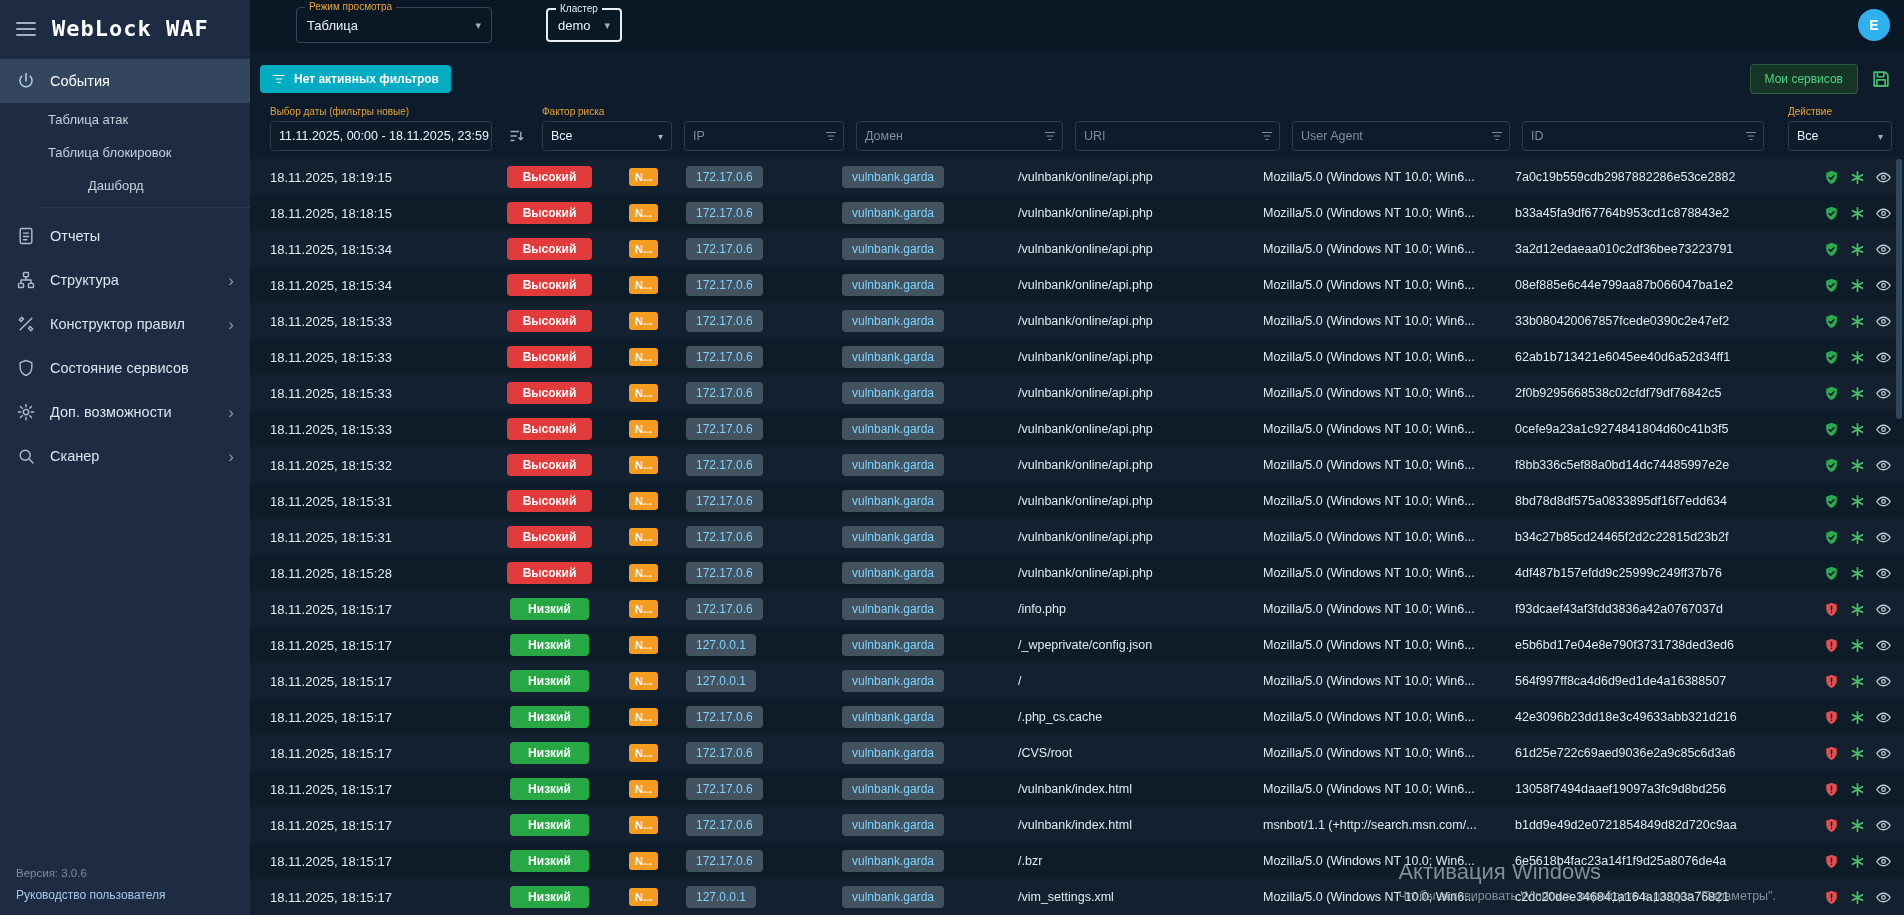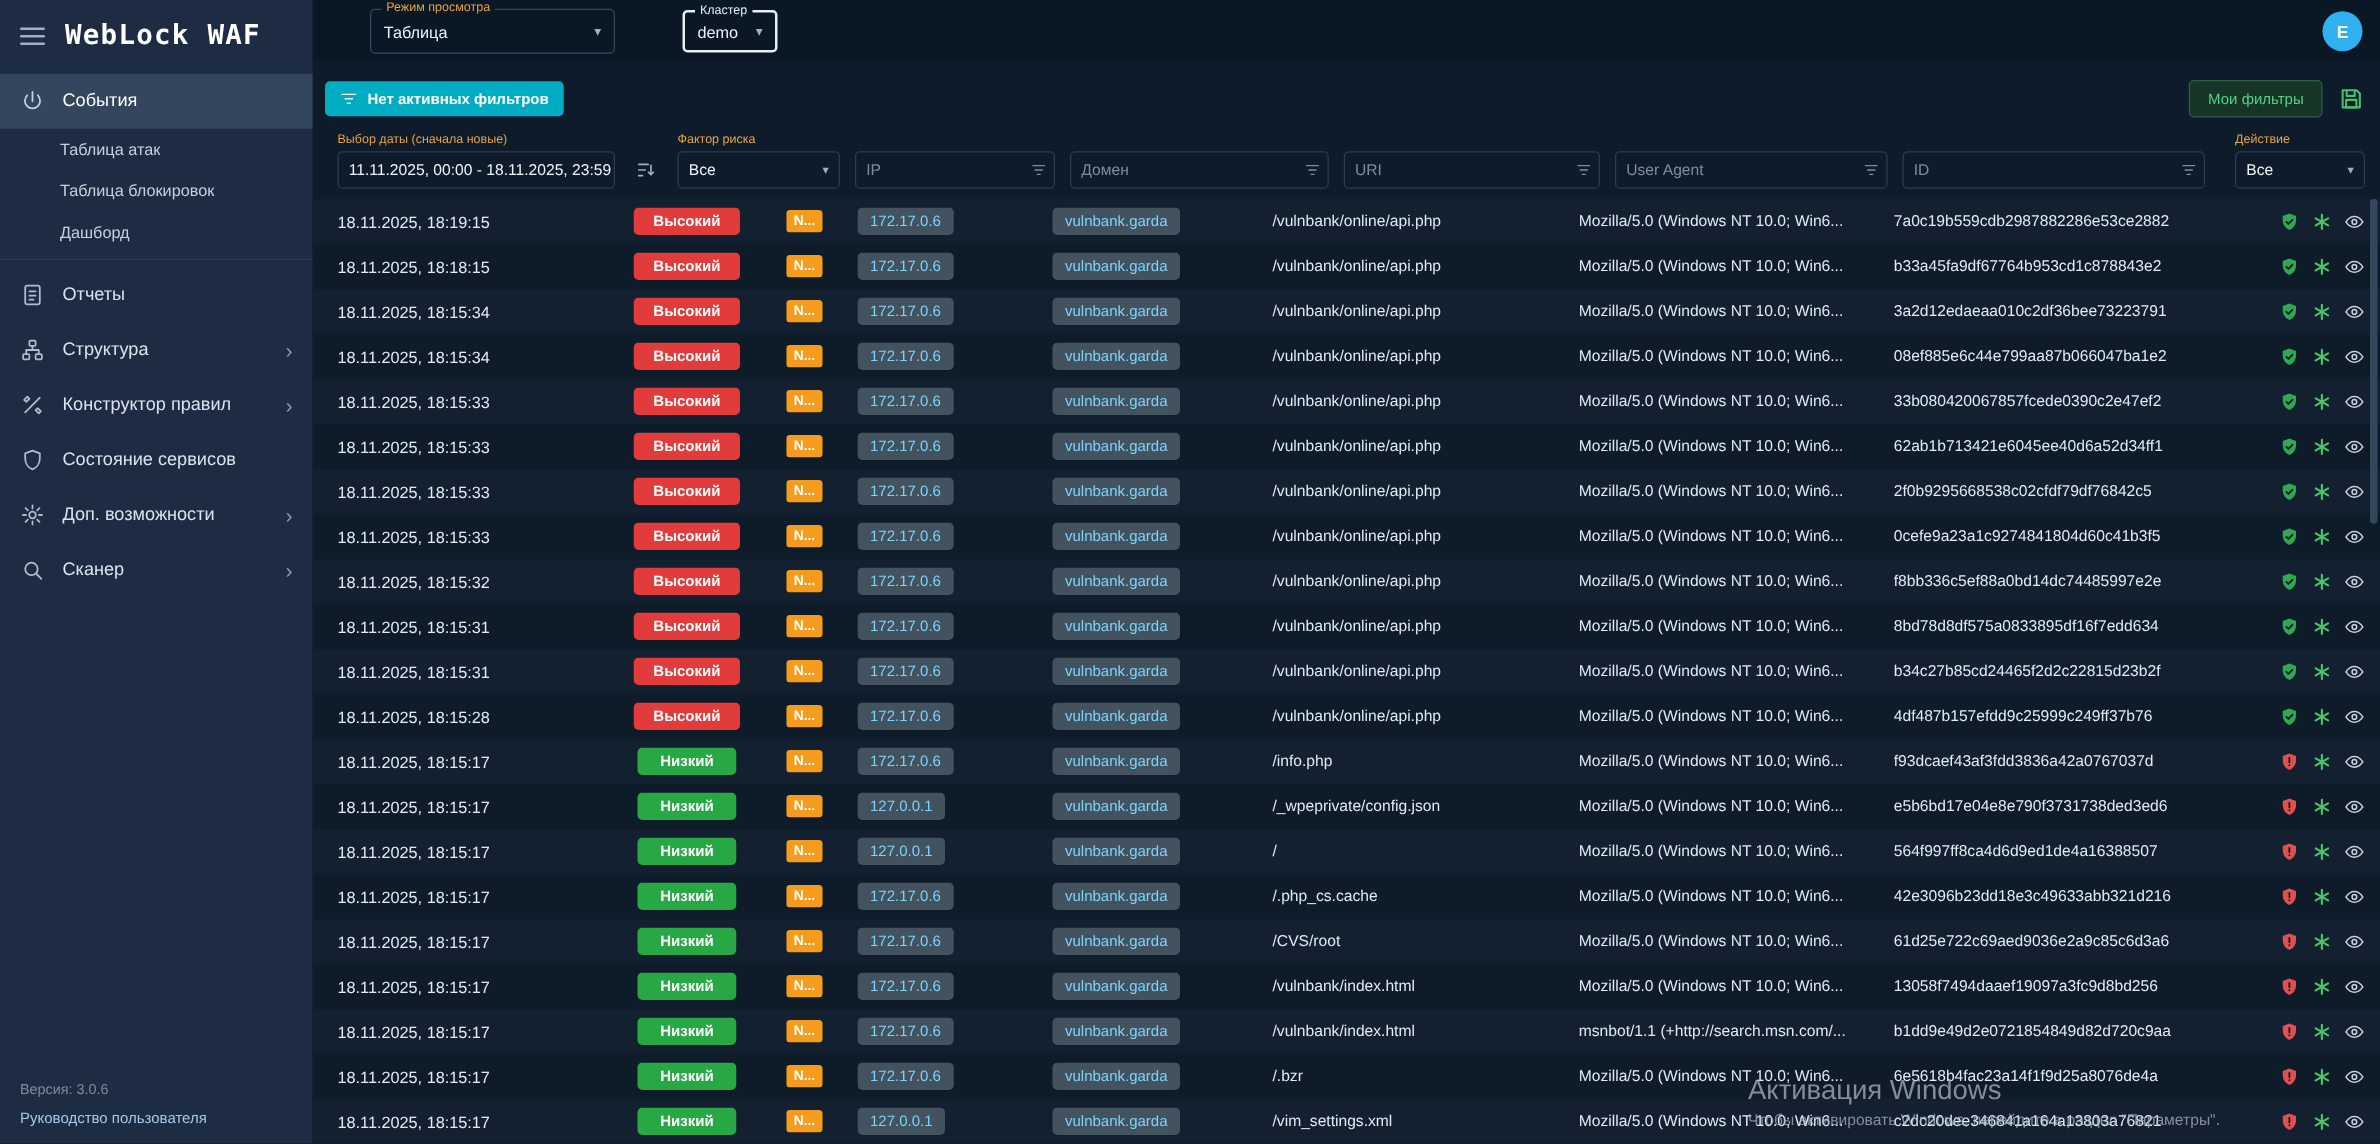--- a/index.html
+++ b/index.html
@@ -13,21 +13,21 @@
   .logo-row { display:flex; align-items:center; gap:16px; padding:16px 14px 18px 16px; }
   .hamburger { width:20px; cursor:pointer; display:flex; flex-direction:column; gap:4px; }
   .hamburger i { display:block; height:2px; background:#9fb0c2; border-radius:1px; }
   .logo-text { font-family:"DejaVu Sans Mono", monospace; font-weight:bold;
                font-size:22px; letter-spacing:1px; color:#ffffff; }
   .nav-item { display:flex; align-items:center; gap:14px; padding:12px 16px;
               font-size:14.5px; color:#dbe4ee; cursor:pointer; }
   .nav-item.active { background:#33465e; color:#ffffff; }
   .nav-item.active .nav-icon { color:#bcd3ec; }
   .nav-item.sub { padding:9px 16px 9px 48px; font-size:13px; color:#c6d1dd; }
-  .nav-item.divider-after { border-bottom:1px solid #2b3c52; margin-bottom:6px; padding-bottom:14px; }
+  .nav-item.divider-after { border-bottom:1px solid #2b3c52; margin-bottom:6px; padding-bottom:14px;margin-left:40px; }
   .nav-icon { width:20px; height:20px; color:#aebccb; flex:none; }
   .nav-icon svg { width:100%; height:100%; fill:none; stroke:currentColor;
                   stroke-width:1.7; stroke-linecap:round; stroke-linejoin:round; }
   .nav-chevron { margin-left:auto; color:#8d9cac; font-size:17px; line-height:1; }
   .sidebar-footer { position:absolute; bottom:12px; left:16px; }
   .version { color:#7e8b99; font-size:11.5px; }
   .guide-link { display:inline-block; margin-top:9px; color:#a9c7e8; font-size:12px;
                 cursor:pointer; text-decoration:none; }
 
   
@@ -243,33 +243,33 @@
       <div class="toolbar">
         <button class="btn-nofilters">
           <span class="ic">
             <svg viewBox="0 0 24 24">
                 <path d="M3 6h18M7 12h10M10 18h4"></path>
               </svg>
           </span>
           <span>Нет активных фильтров</span>
         </button>
         <div class="spacer"></div>
-        <button class="btn-myfilters">Мои фильтры</button>
+        <button class="btn-myfilters">Мои сервисов</button>
         <button class="btn-save">
           <svg viewBox="0 0 24 24">
               <path d="M4.5 4.5h12l3 3v12h-15z"></path>
               <path d="M8 4.5v5h7v-5"></path>
               <rect x="7.5" y="13" width="9" height="6.5"></rect>
             </svg>
         </button>
       </div>
 
       <div class="filter-row">
         <div class="fgroup">
-          <span class="fglabel">Выбор даты (сначала новые)</span>
+          <span class="fglabel">Выбор даты (фильтры новые)</span>
           <div class="datefield">11.11.2025, 00:00 - 18.11.2025, 23:59</div>
         </div>
         <button class="sort-btn">
           <svg viewBox="0 0 24 24">
               <path d="M4 6h10M4 12h7M4 18h4"></path>
               <path d="M17 7v10M17 17l-2.6-2.6M17 17l2.6-2.6"></path>
             </svg>
         </button>
         <div class="fgroup w-risk">
           <span class="fglabel">Фактор риска</span>

